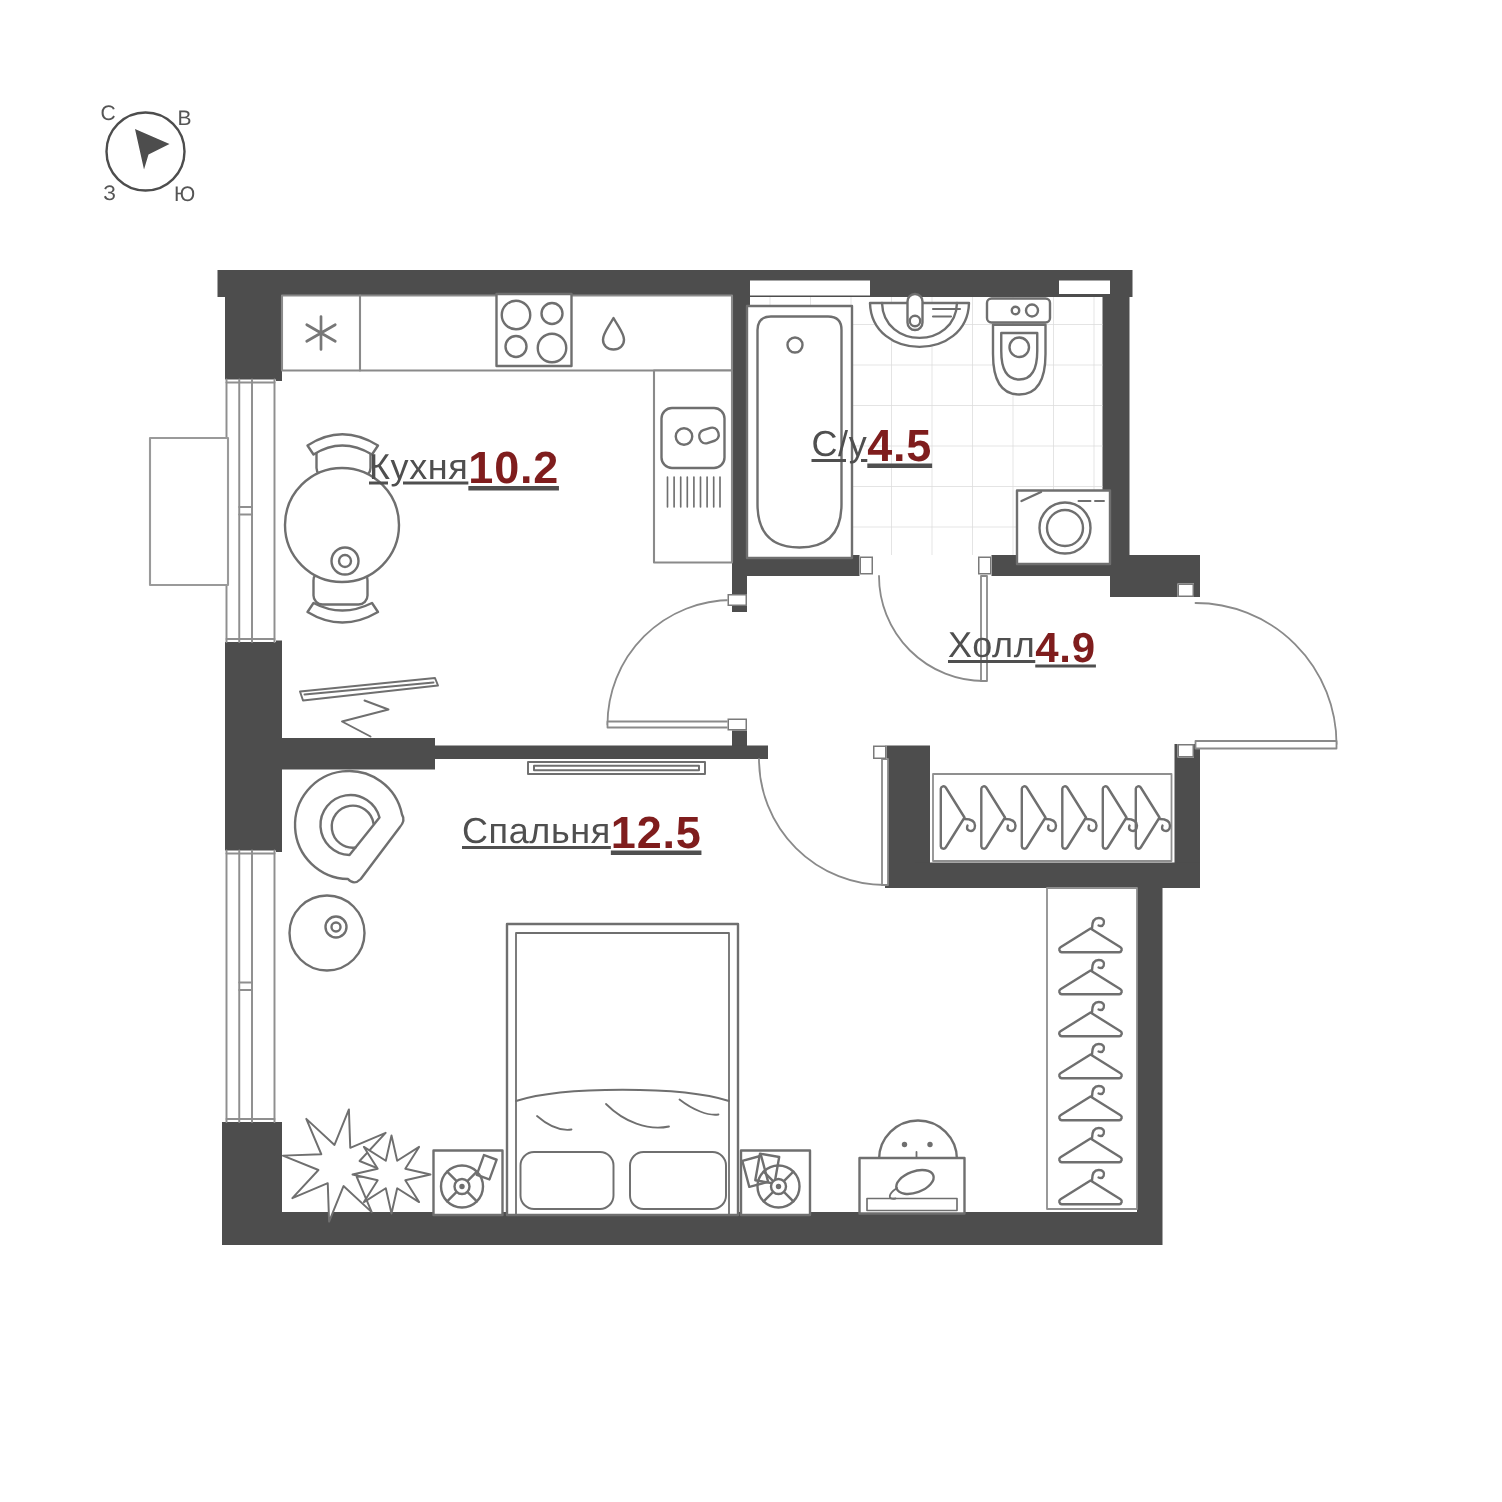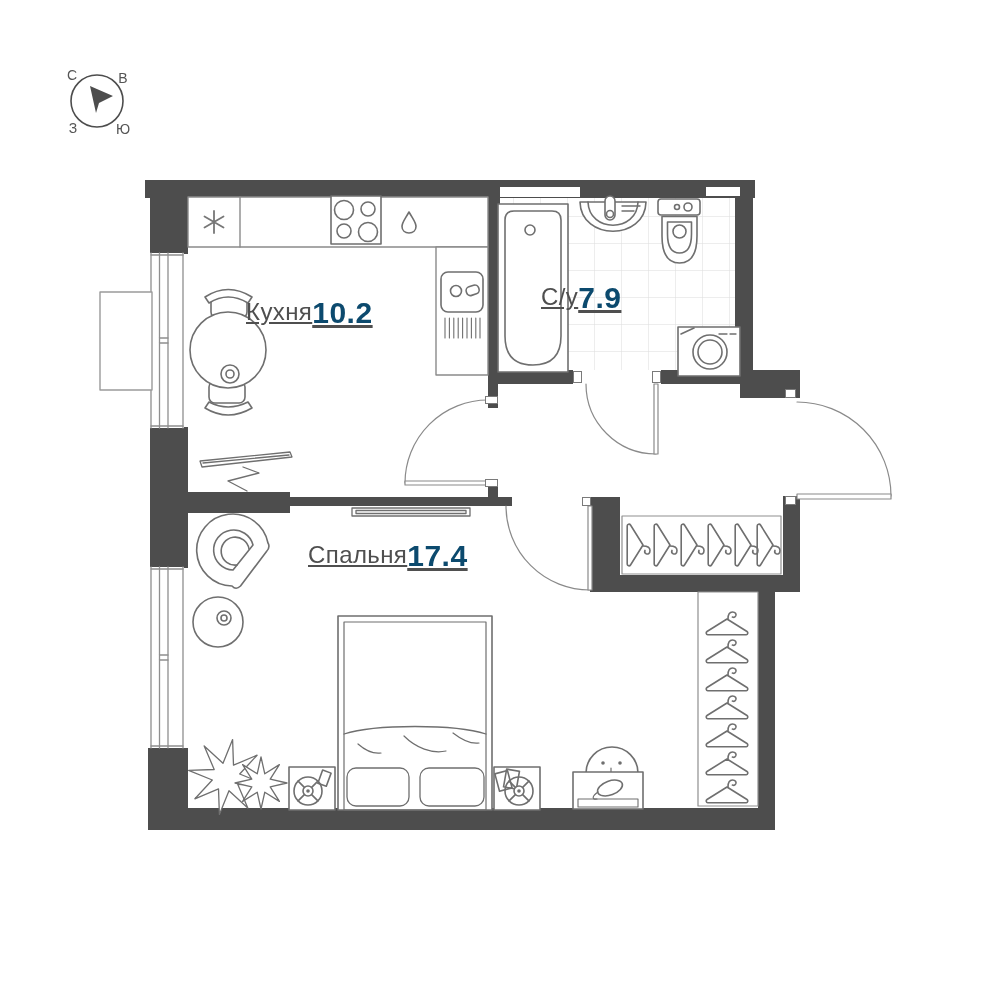--- a/index.html
+++ b/index.html
@@ -4,21 +4,21 @@
 <style>
   html,body{margin:0;padding:0;background:#ffffff;}
   .canvas{position:relative;width:1001px;height:1001px;background:#fff;overflow:hidden;
           font-family:"Liberation Sans","DejaVu Sans",sans-serif;}
   .wall{position:absolute;background:#4d4d4d;}
   .vent{position:absolute;background:#ffffff;}
   .jamb{position:absolute;background:#ffffff;border:1px solid #7a7a7a;box-sizing:border-box;}
   .plan-svg{position:absolute;left:0;top:0;width:1001px;height:1001px;}
   .room-label{position:absolute;display:flex;flex-direction:row;align-items:center;color:#4f4f4f;text-decoration:underline;}
   .room-name{font-size:24px;letter-spacing:.4px;line-height:1.05;}
-  .room-area{font-size:30px;font-weight:700;color:#0c4a6e;letter-spacing:.5px;margin-top:3px;line-height:1;}
+  .room-area{font-size:30px;font-weight:700;color:#7f1d1d;letter-spacing:.5px;margin-top:3px;line-height:1;}
   .compass{position:absolute;left:55px;top:55px;width:92px;height:92px;}
   .compass span{position:absolute;font-size:14px;color:#555;transform:translate(-50%,-50%);}
 </style>
 </head>
 <body>
 
 <div class="canvas">
 
   <div class="wall" style="left:145px;top:180px;width:610px;height:18px"></div>
   <div class="wall" style="left:150px;top:180px;width:38px;height:74px"></div>
@@ -239,25 +239,29 @@
   <div class="jamb" style="left:582px;top:497px;width:9px;height:9px"></div>
   <div class="jamb" style="left:785px;top:389px;width:11px;height:9px"></div>
   <div class="jamb" style="left:785px;top:496px;width:11px;height:9px"></div>
 
   <div class="room-label" style="left:246px;top:295px;width:180px">
     <span class="room-name">Кухня</span>
     <span class="room-area">10.2</span>
   </div>
   <div class="room-label" style="left:541px;top:280px;width:160px">
     <span class="room-name">С/у</span>
-    <span class="room-area">7.9</span>
+    <span class="room-area">4.5</span>
+  </div>
+  <div class="room-label" style="left:632px;top:415px;width:160px">
+    <span class="room-name">Холл</span>
+    <span class="room-area" style="font-size:28px">4.9</span>
   </div>
   <div class="room-label" style="left:308px;top:538px;width:180px">
     <span class="room-name">Спальня</span>
-    <span class="room-area">17.4</span>
+    <span class="room-area">12.5</span>
   </div>
 
   <div class="compass">
     <svg width="92" height="92" viewBox="0 0 92 92">
       <circle cx="42" cy="46" r="26" fill="none" stroke="#4d4d4d" stroke-width="1.6"></circle>
       <path d="M35,31 L58,41 L44,48 L41,58 Z" fill="#4d4d4d" stroke="none"></path>
     </svg>
     <span style="left:17px;top:20px">С</span>
     <span style="left:68px;top:23px">В</span>
     <span style="left:18px;top:73px">З</span>

